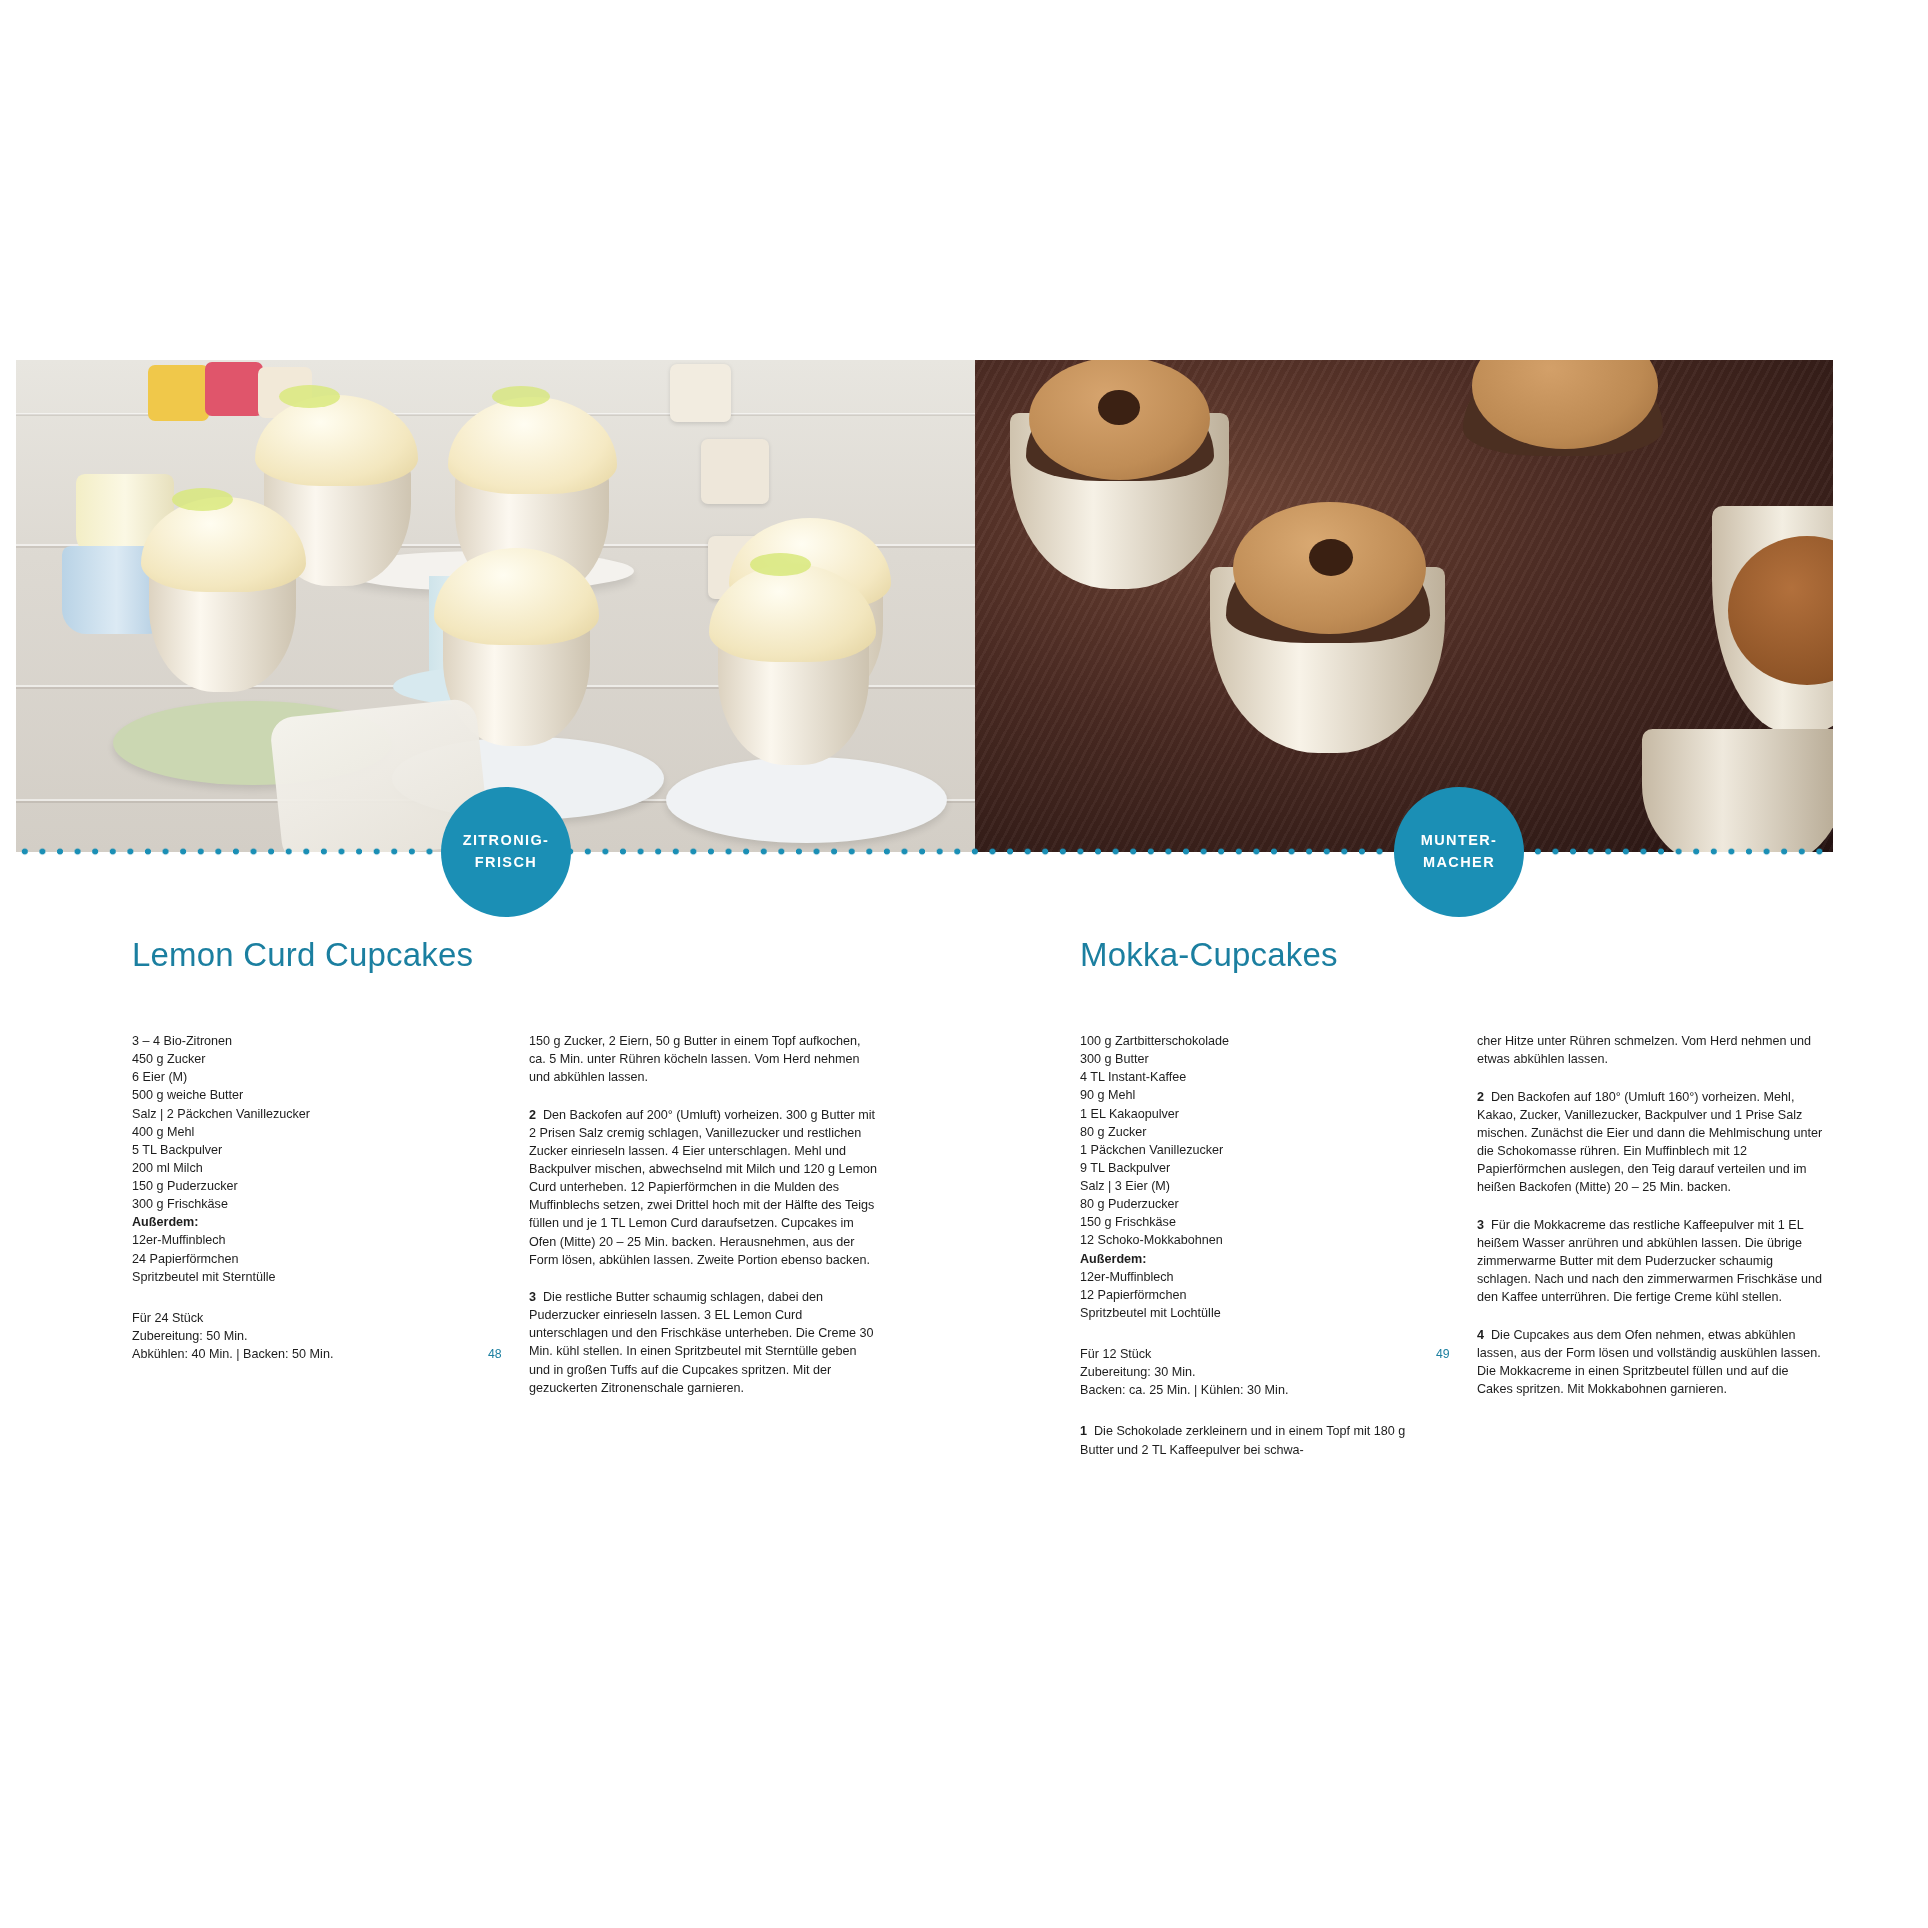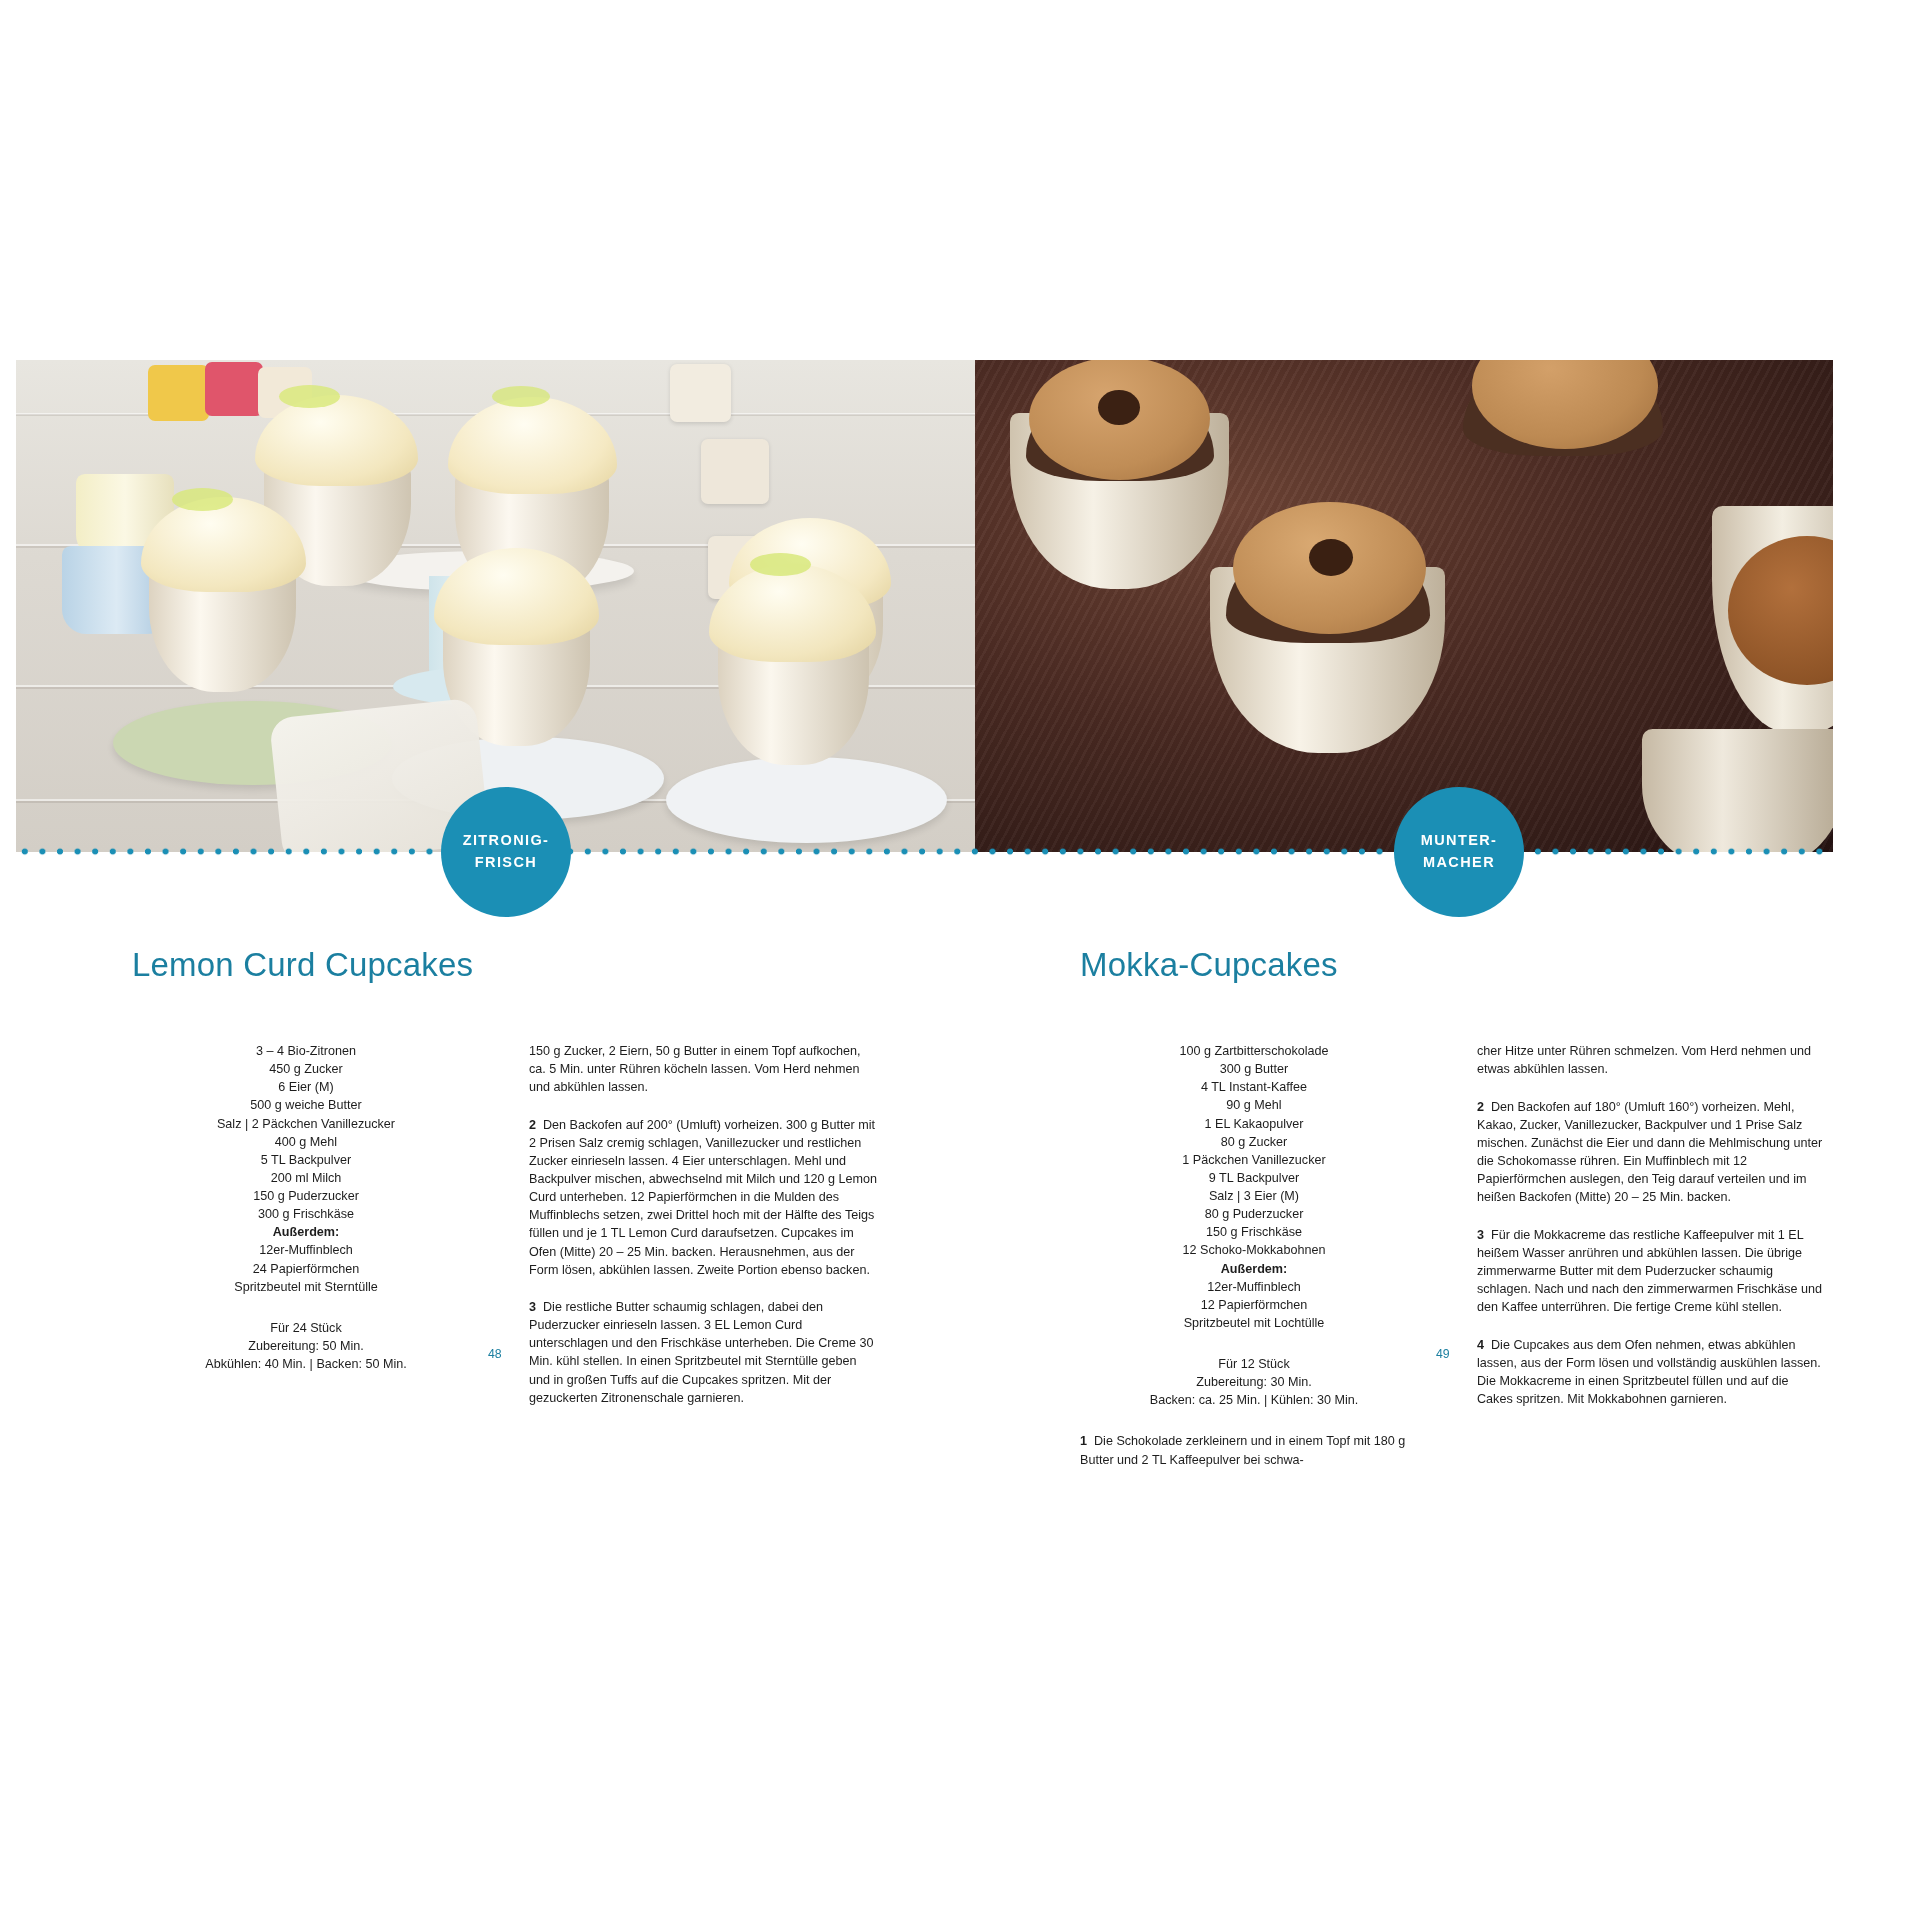--- a/index.html
+++ b/index.html
@@ -103,36 +103,36 @@
     top: 930px;
   }
   .page-left { left: 132px; width: 746px; }
   .page-right { left: 1080px; width: 746px; }
 
   .recipe-title {
     font-size: 33px;
     color: #1b7fa0;
     font-weight: 400;
     letter-spacing: 0.2px;
-    margin: 16px 0 58px 0;
+    margin: 6px 0 58px 0;
     white-space: nowrap;
   }
 
   .cols {
     display: flex;
     gap: 49px;
   }
   .col {
     width: 348px;
     font-size: 12.6px;
     line-height: 1.44;
     color: #1d1d1d;
     text-align: left;
   }
-  .ing-line { white-space: nowrap; text-align: center; }
+  .ing-line { white-space: nowrap; }
   .bold { font-weight: 700; }
   .gap-md { height: 23px; }
   .para { margin-bottom: 19.3px; }
   .para .num {
     font-weight: 700;
     margin-right: 7px;
   }
   .page-num {
     position: absolute;
     top: 1347px;

